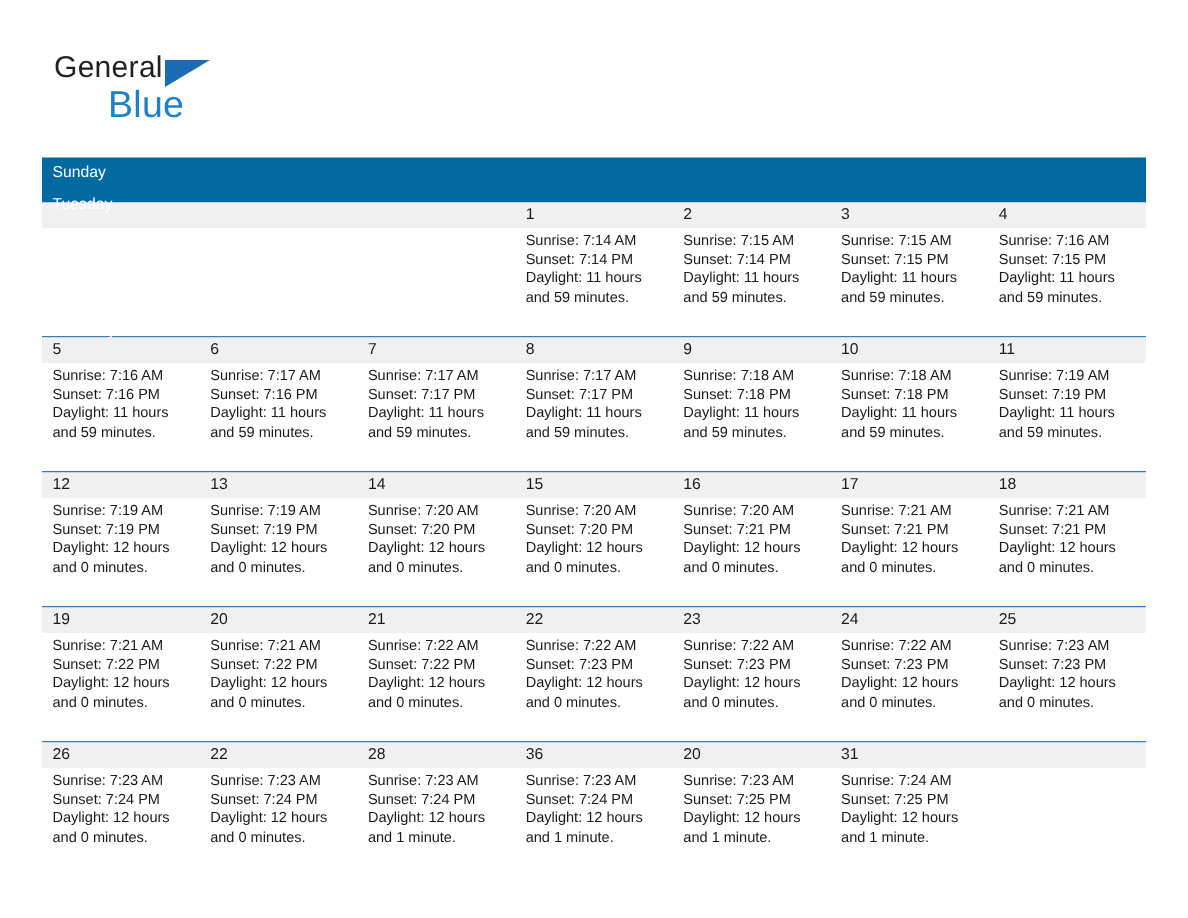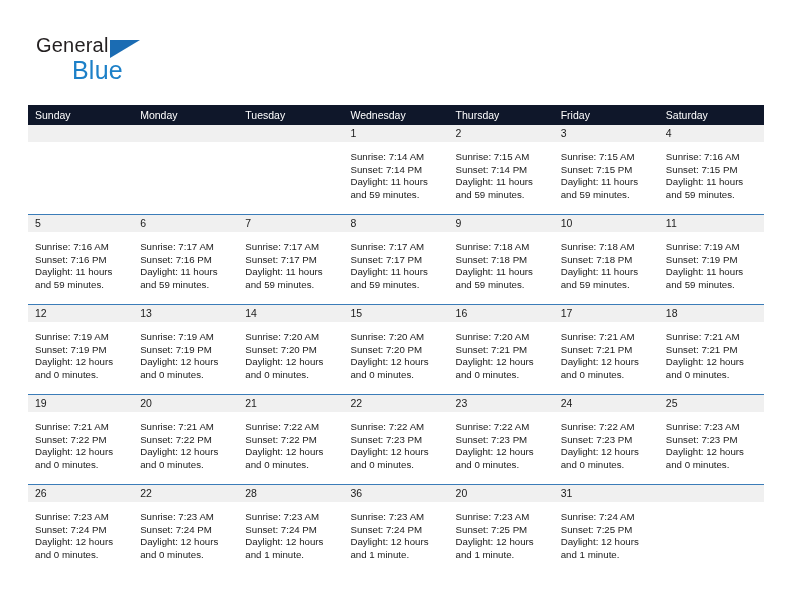--- a/index.html
+++ b/index.html
@@ -85,22 +85,23 @@
 
   
   .calendar {
     position: absolute;
     left: 28px;
     top: 105px;
     width: 736px;
   }
   .weekdays {
     display: flex;
-    background: #0f172a;
-    height: 20px;
+    background: #0369a1;
+    height: 30px;
+    flex-direction: column;
   }
   .weekday {
     flex: 1 1 0;
     color: #ffffff;
     font-size: 10.5px;
     line-height: 21px;
     padding-left: 7px;
     box-sizing: border-box;
     white-space: nowrap;
   }
@@ -126,21 +127,20 @@
   }
   .week-body {
     display: flex;
     height: 72px;
     background: #ffffff;
   }
   .daycell {
     flex: 1 1 0;
     padding: 3px 6px 8px 7px;
     box-sizing: border-box;
-    margin-top: 6px;
   }
   .dayline {
     font-size: 9.7px;
     line-height: 12.6px;
     color: #1a1a1a;
     white-space: nowrap;
   }
 </style>
 </head>
 <body>
@@ -154,21 +154,20 @@
       <span class="logo-triangle"></span>
       <span class="logo-blue">Blue</span>
     </div>
 
 
   </div>
 
   <div class="calendar">
     <div class="weekdays">
         <div class="weekday">Sunday</div>
-        <div class="weekday">Monday</div>
         <div class="weekday">Tuesday</div>
         <div class="weekday">Wednesday</div>
         <div class="weekday">Thursday</div>
         <div class="weekday">Friday</div>
         <div class="weekday">Saturday</div>
       </div>
     <div class="weeks">
         <div class="week">
           <div class="week-numbers">
             <div class="daynum"></div>

